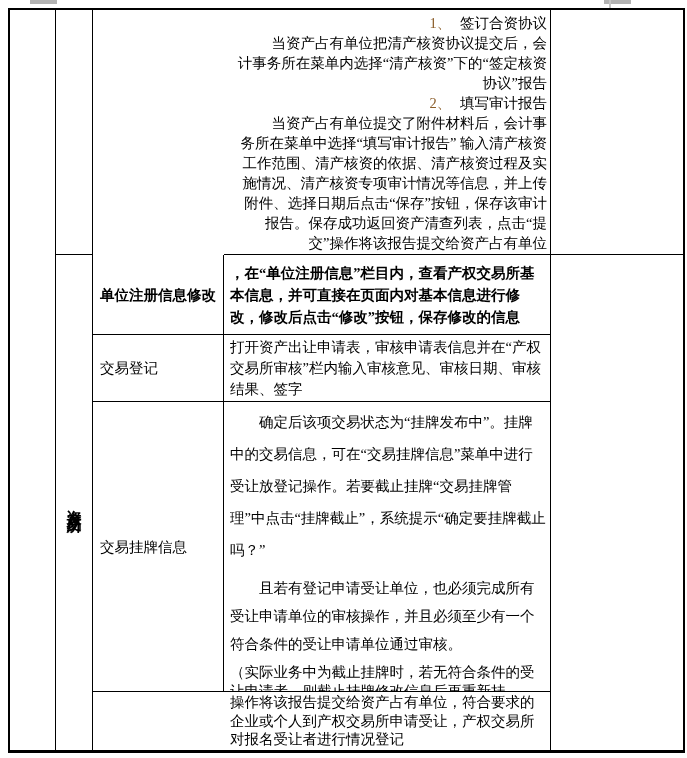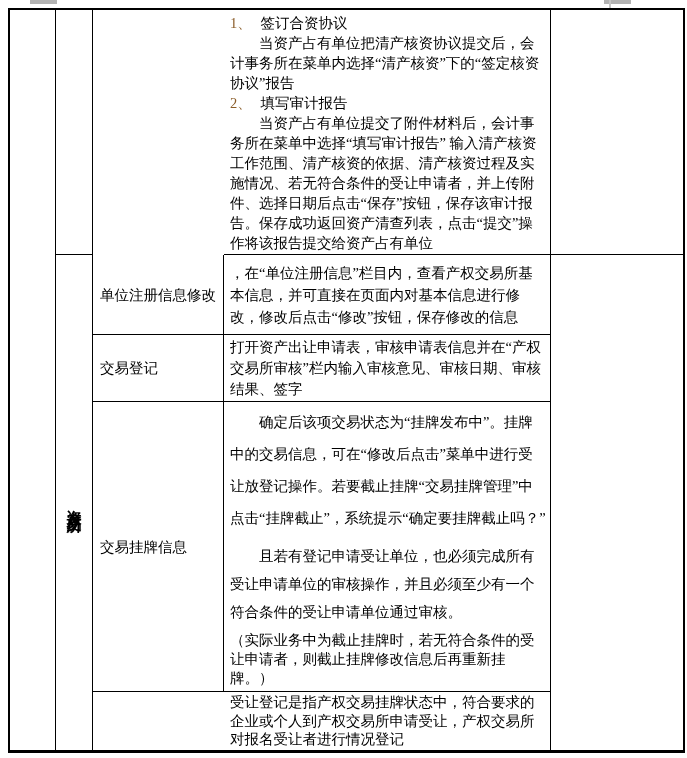--- a/index.html
+++ b/index.html
@@ -30,21 +30,21 @@
     line-height:20px;
   }
   .cell{box-sizing:border-box;overflow:hidden;}
   .br{border-right:1.5px solid #000;}
   .bb{border-bottom:1.5px solid #000;}
 
   
   .c1   {grid-column:1;grid-row:1 / span 5;}
   .c2r1 {grid-column:2;grid-row:1;}
   .c2m  {grid-column:2;grid-row:2 / span 4;display:flex;align-items:center;justify-content:center;}
-  .l1{grid-column:3;grid-row:1;} .l2{grid-column:3;grid-row:2;} .l3{grid-column:3;grid-row:3;}
+  .l1{grid-column:3;grid-row:1;} .l2{grid-column:3;grid-row:2;font-weight:bold;} .l3{grid-column:3;grid-row:3;}
   .l4{grid-column:3;grid-row:4;font-family:Liberation Serif, serif;} .l5{grid-column:3;grid-row:5;}
   .d1{grid-column:4;grid-row:1;} .d2{grid-column:4;grid-row:2;} .d3{grid-column:4;grid-row:3;}
   .d4{grid-column:4;grid-row:4;} .d5{grid-column:4;grid-row:5;}
   .c5r1{grid-column:5;grid-row:1;}
   .c5m {grid-column:5;grid-row:2 / span 4;}
 
   .label{display:flex;align-items:center;padding-left:7px;}
   .vlabel{
     writing-mode:vertical-rl;
     text-orientation:upright;
@@ -52,22 +52,22 @@
     font-size:15px;
     letter-spacing:2px;
   }
 
   .desc{padding:2px 3px 0 6px;}
   .desc p{margin:0;}
   .ind{text-indent:2em;}
   .num{color:#8a5c28;margin-right:0.6em;}
 
   .d1{padding-top:3px;}
-  .d1 p{line-height:20px;}
-  .d2{padding-top:7px;}
+  .d1 p{line-height:20px;text-align:right;}
+  .d2{padding-top:7px;font-weight:bold;}
   .d2 p{line-height:22px;}
   .d3{padding-top:2px;}
   .d3 p{line-height:21px;}
   .d4{padding-top:4px;}
   .d4 .pA{line-height:32px;text-indent:2em;}
   .d4 .pB{line-height:28px;text-indent:2em;margin-top:8px;}
   .d4 .pC{line-height:19px;margin-top:5px;}
   .d5{padding-top:1px;}
   .d5 p{line-height:18.5px;}
 </style>
@@ -87,47 +87,47 @@
     <div class="cell c2r1 br bb"></div>
 
     <div class="cell c2m br">
       <span class="vlabel">资产交易所</span>
     </div>
 
     <div class="cell d1 br bb desc">
       <p><span class="num">1、</span><span>签订合资协议</span></p>
       <p class="ind">当资产占有单位把清产核资协议提交后，会计事务所在菜单内选择“清产核资”下的“签定核资协议”报告</p>
       <p><span class="num">2、</span><span>填写审计报告</span></p>
-      <p class="ind">当资产占有单位提交了附件材料后，会计事务所在菜单中选择“填写审计报告” 输入清产核资工作范围、清产核资的依据、清产核资过程及实施情况、若无符合条件的受让申请者，并上传附件、选择日期后点击“保存”按钮，保存该审计报告。保存成功返回资产清查列表，点击“提交”操作将该报告提交给资产占有单位</p>
+      <p class="ind">当资产占有单位提交了附件材料后，会计事务所在菜单中选择“填写审计报告” 输入清产核资工作范围、清产核资的依据、清产核资过程及实施情况、清产核资专项审计情况等信息，并上传附件、选择日期后点击“保存”按钮，保存该审计报告。保存成功返回资产清查列表，点击“提交”操作将该报告提交给资产占有单位</p>
     </div>
 
     <div class="cell l2 br bb label">
       <span>单位注册信息修改</span>
     </div>
     <div class="cell d2 br bb desc">
       <p>，在“单位注册信息”栏目内，查看产权交易所基本信息，并可直接在页面内对基本信息进行修改，修改后点击“修改”按钮，保存修改的信息</p>
     </div>
 
     <div class="cell l3 br bb label">
       <span>交易登记</span>
     </div>
     <div class="cell d3 br bb desc">
       <p>打开资产出让申请表，审核申请表信息并在“产权交易所审核”栏内输入审核意见、审核日期、审核结果、签字</p>
     </div>
 
     <div class="cell l4 br bb label">
       <span>交易挂牌信息</span>
     </div>
     <div class="cell d4 br bb desc">
-      <p class="pA">确定后该项交易状态为“挂牌发布中”。挂牌中的交易信息，可在“修改后点击”菜单中进行受让放登记操作。若要截止挂牌“交易挂牌管理”中点击“挂牌截止”，系统提示“确定要挂牌截止吗？”</p>
+      <p class="pA">确定后该项交易状态为“挂牌发布中”。挂牌中的交易信息，可在“交易挂牌信息”菜单中进行受让放登记操作。若要截止挂牌“交易挂牌管理”中点击“挂牌截止”，系统提示“确定要挂牌截止吗？”</p>
       <p class="pB">且若有登记申请受让单位，也必须完成所有受让申请单位的审核操作，并且必须至少有一个符合条件的受让申请单位通过审核。</p>
       <p class="pC">（实际业务中为截止挂牌时，若无符合条件的受让申请者，则截止挂牌修改信息后再重新挂牌。）</p>
     </div>
 
     <div class="cell d5 br desc">
-      <p>受让登记是指产权交易挂牌状态中，符合要求的企业或个人到产权交易所申请受让，产权交易所对报名受让者进行情况登记</p>
+      <p>操作将该报告提交给资产占有单位，符合要求的企业或个人到产权交易所申请受让，产权交易所对报名受让者进行情况登记</p>
     </div>
 
     <div class="cell c5r1 bb"></div>
     <div class="cell c5m"></div>
 
   </div>
 </div>
 
 </body></html>

